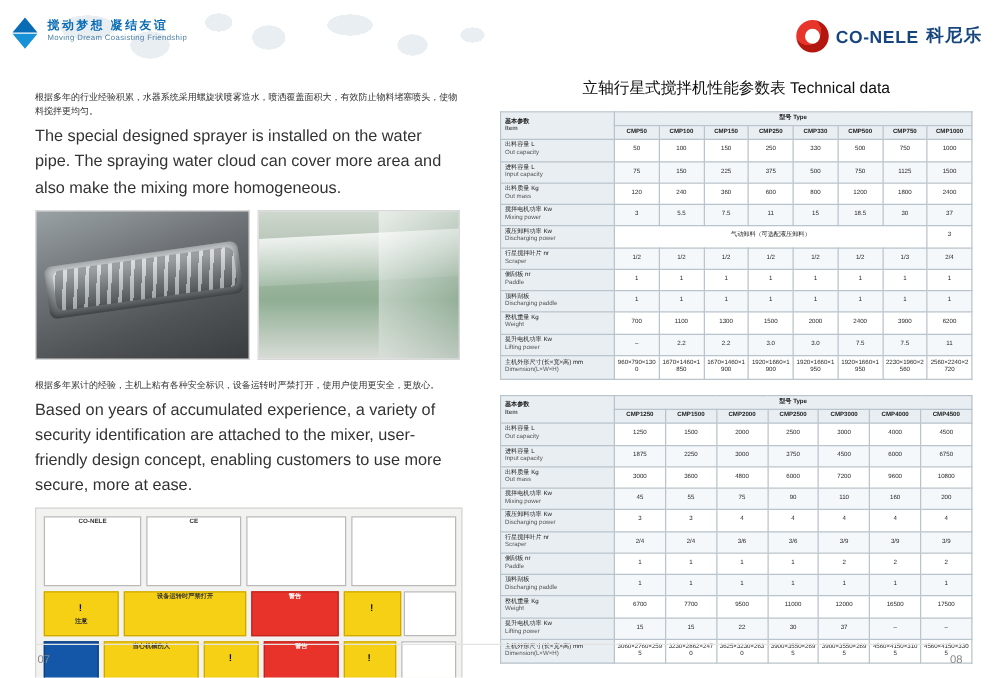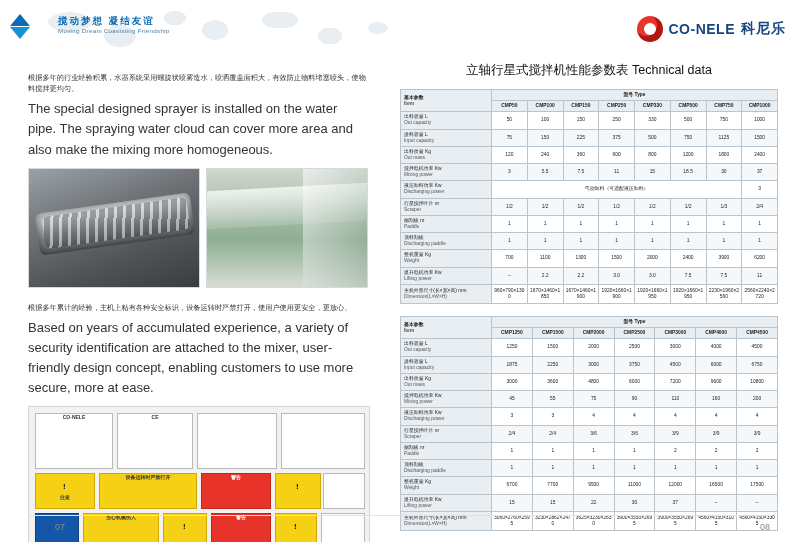--- a/index.html
+++ b/index.html
@@ -35,21 +35,20 @@
   }
   .logo-badge .tri{
     position:absolute;width:0;height:0;
     border-left:10px solid transparent;border-right:10px solid transparent;
   }
   .logo-badge .t1{top:0;left:0;border-bottom:12px solid #0a6cb4;}
   .logo-badge .t2{top:13px;left:0;border-top:12px solid #1792d6;}
   .slogan{
     position:absolute;left:38px;top:15px;
     line-height:1.25;
-    margin-left:20px;
   }
   .slogan .cn{font-size:9.5px;color:#0a6cb4;letter-spacing:2px;font-weight:bold;}
   .slogan .en{font-size:6.2px;color:#4a7fa5;letter-spacing:.3px;}
   .brand{
     position:absolute;right:14px;top:16px;display:flex;align-items:center;gap:6px;
   }
   .brand-mark{
     width:26px;height:26px;border-radius:50%;
     background:radial-gradient(circle at 35% 35%,#e8352b 0 45%,#b3170f 46% 100%);
     position:relative;
@@ -105,21 +104,21 @@
   .sign.blue{background:#1457a8;color:#fff;border-color:#0e3f7c;}
   .sign.white{background:#fff;}
   .tri-warn{
     width:0;height:0;border-left:11px solid transparent;border-right:11px solid transparent;
     border-bottom:18px solid #f5d014;position:relative;margin:2px auto 0 auto;
   }
   .tri-warn:after{content:"!";position:absolute;left:-2px;top:6px;font-size:8px;font-weight:bold;color:#111;}
   .circ{width:20px;height:20px;border-radius:50%;background:#1457a8;margin:3px auto 0 auto;}
   .bolt{font-size:14px;color:#111;text-align:center;}
 
-  .pagenum{position:absolute;bottom:10px;font-size:9px;color:#888;margin-left:25px;}
+  .pagenum{position:absolute;bottom:10px;font-size:9px;color:#888;}
   .pagenum.l{left:30px;}
   .pagenum.r{right:30px;}
   .footrule{position:absolute;left:28px;right:28px;bottom:26px;height:1px;background:#e2e2e2;}
 
   
   .right{position:absolute;left:400px;top:62px;width:378px;}
   .r-title{font-size:12.5px;font-weight:normal;color:#111;text-align:center;margin:0 0 10px 0;}
   table{border-collapse:collapse;width:378px;table-layout:fixed;}
   td,th{
     border:1px solid #b9c4cc;

